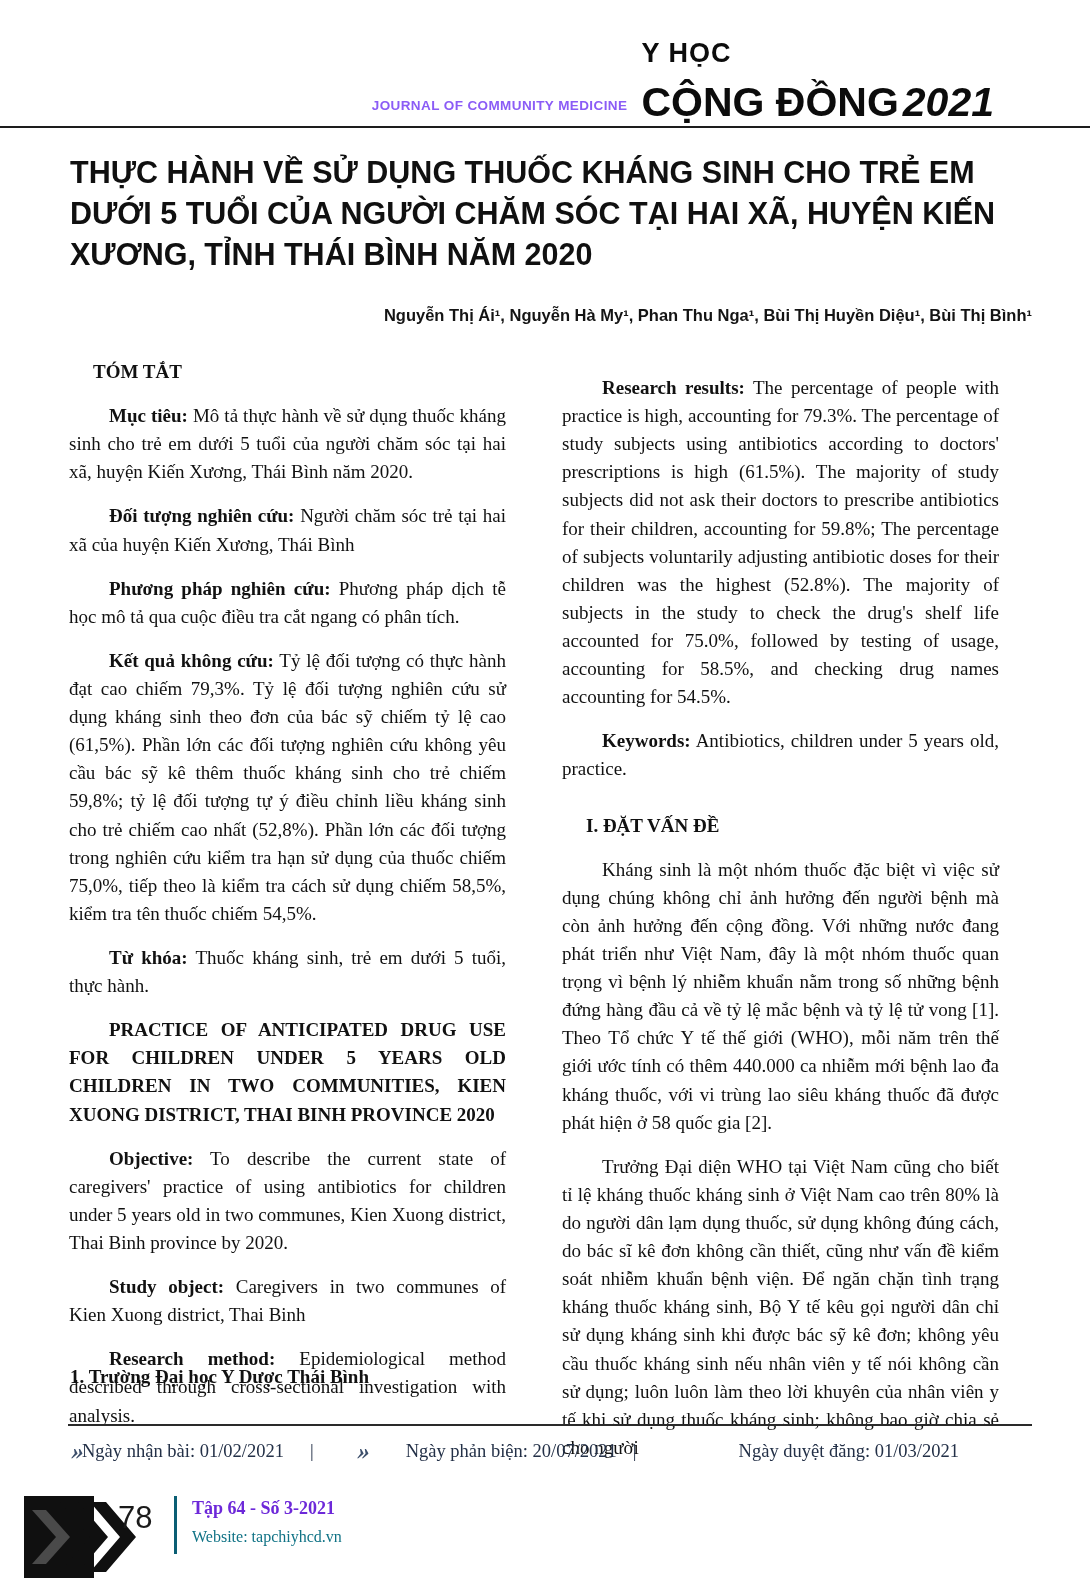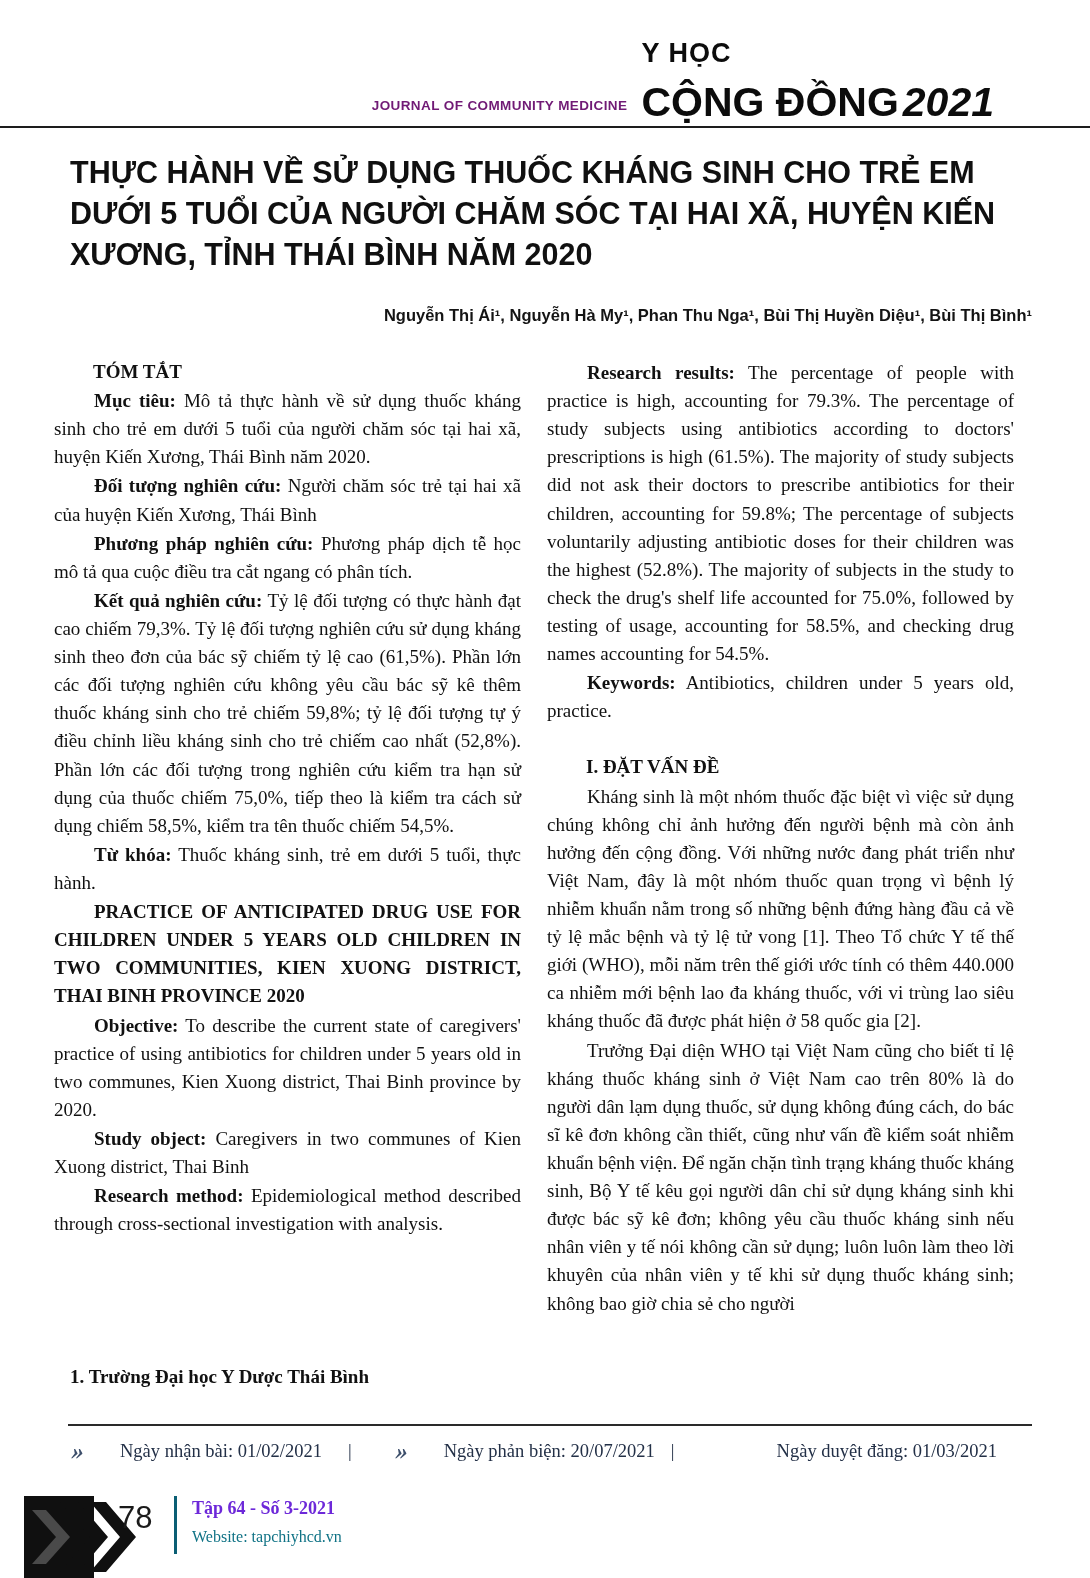--- a/index.html
+++ b/index.html
@@ -10,21 +10,21 @@
   }
 
   
   .masthead {
     position:absolute; top:40px; right:96px;
     display:flex; align-items:flex-end; gap:14px;
   }
   .journal-en {
     font-family:"Liberation Sans", sans-serif;
     font-weight:700; font-size:13.5px; letter-spacing:.4px;
-    margin-bottom:10px; color:#701a75;
+    margin-bottom:10px; color:#8b5cf6;
   }
   .logo { text-align:left; line-height:1; color:#0c0c0c; }
   .logo-top {
     font-family:"Liberation Sans", sans-serif;
     font-weight:800; font-size:27px; letter-spacing:1px; margin-bottom:15px;
   }
   .logo-main-row { display:flex; align-items:baseline; gap:4px; }
   .logo-main {
     font-family:"Liberation Sans", sans-serif;
     font-weight:800; font-size:41px; letter-spacing:0px;
@@ -50,21 +50,21 @@
     font-family:"Liberation Sans", sans-serif;
     font-weight:700; font-size:16.5px; color:#141414;
   }
 
   
   .columns {
     position:absolute; top:358px; left:53px; width:962px;
     display:flex; gap:24px;
   }
   .col { flex:1; font-size:19px; line-height:1.48; text-align:justify; }
-  .col p { margin:1px; text-indent:40px; }
+  .col p { margin:16px; text-indent:40px; }
   .col h2 {
     margin:0; font-size:19px; font-weight:700; text-indent:40px;
     font-family:"Liberation Serif", serif;
   }
   .col h2.spaced { margin-top:28px; }
   .bold-para { font-weight:700; }
   .lead { font-weight:700; }
 
   
   .affiliation {
@@ -78,21 +78,21 @@
   .dates {
     position:absolute; top:1438px; left:72px; width:958px;
     display:flex; align-items:center;
     font-size:18.5px; color:#233047;
   }
   .d-icon {
     font-style:italic; font-weight:700; font-size:24px;
     letter-spacing:-2px; color:#3d4f6b; transform:skewX(-8deg);
   }
   .d-sep { color:#233047; }
-  .dates .t1 { margin-left:38px; }
+  .dates .t1 { }
   .dates .s1 { margin-left:26px; }
   .dates .i2 { margin-left:44px; }
   .dates .t2 { margin-left:38px; }
   .dates .s2 { margin-left:16px; }
   .dates .t3 { margin-left:102px; }
 
   .corner-art { position:absolute; left:24px; top:1490px; }
   .page-number {
     position:absolute; left:118px; top:1500px;
     font-family:"Liberation Sans", sans-serif;
@@ -138,21 +138,21 @@
 
       <p><b class="lead">Mục tiêu:</b>
         <span>Mô tả thực hành về sử dụng thuốc kháng sinh cho trẻ em dưới 5 tuổi của người chăm sóc tại hai xã, huyện Kiến Xương, Thái Bình năm 2020.</span></p>
 
       <p><b class="lead">Đối tượng nghiên cứu:</b>
         <span>Người chăm sóc trẻ tại hai xã của huyện Kiến Xương, Thái Bình</span></p>
 
       <p><b class="lead">Phương pháp nghiên cứu:</b>
         <span>Phương pháp dịch tễ học mô tả qua cuộc điều tra cắt ngang có phân tích.</span></p>
 
-      <p><b class="lead">Kết quả nghiên cứu:</b>
+      <p><b class="lead">Kết quả không cứu:</b>
         <span>Tỷ lệ đối tượng có thực hành đạt cao chiếm 79,3%. Tỷ lệ đối tượng nghiên cứu sử dụng kháng sinh theo đơn của bác sỹ chiếm tỷ lệ cao (61,5%). Phần lớn các đối tượng nghiên cứu không yêu cầu bác sỹ kê thêm thuốc kháng sinh cho trẻ chiếm 59,8%; tỷ lệ đối tượng tự ý điều chỉnh liều kháng sinh cho trẻ chiếm cao nhất (52,8%). Phần lớn các đối tượng trong nghiên cứu kiểm tra hạn sử dụng của thuốc chiếm 75,0%, tiếp theo là kiểm tra cách sử dụng chiếm 58,5%, kiểm tra tên thuốc chiếm 54,5%.</span></p>
 
       <p><b class="lead">Từ khóa:</b>
         <span>Thuốc kháng sinh, trẻ em dưới 5 tuổi, thực hành.</span></p>
 
 
       <p class="bold-para">PRACTICE OF ANTICIPATED DRUG USE FOR CHILDREN UNDER 5 YEARS OLD CHILDREN IN TWO COMMUNITIES, KIEN XUONG DISTRICT, THAI BINH PROVINCE 2020</p>
 
       <p><b class="lead">Objective:</b>
         <span>To describe the current state of caregivers' practice of using antibiotics for children under 5 years old in two communes, Kien Xuong district, Thai Binh province by 2020.</span></p>

